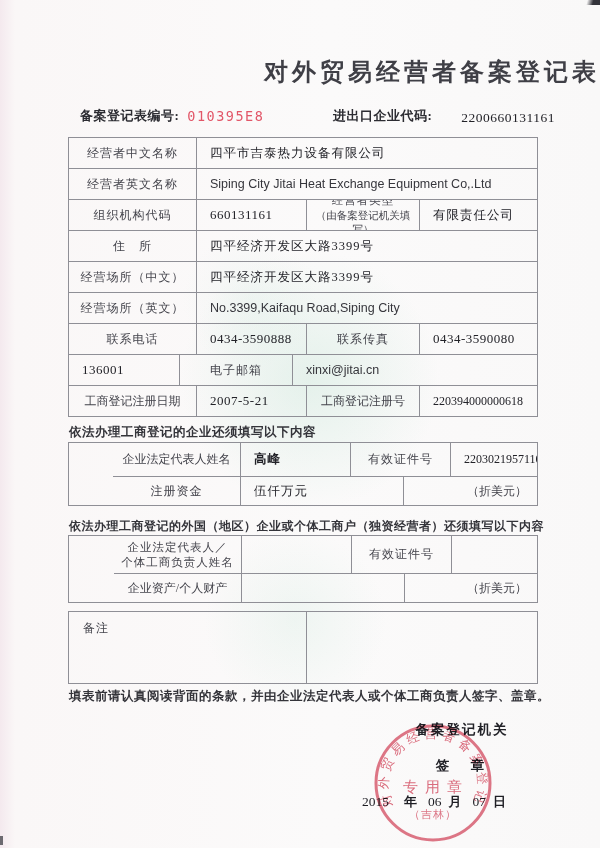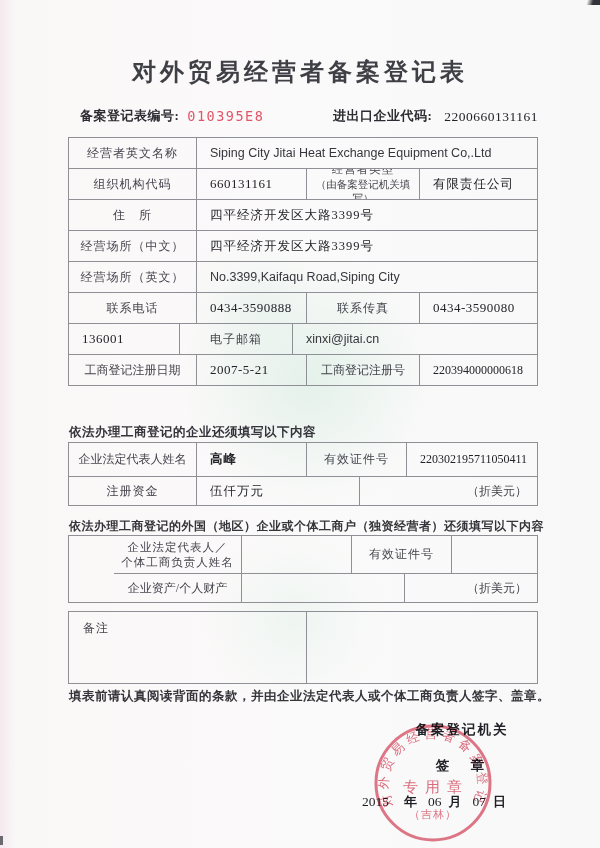--- a/index.html
+++ b/index.html
@@ -25,28 +25,28 @@
   .val.num{font-family:"Liberation Serif",serif; letter-spacing:.5px; font-size:13px;}
   .val.num-sm{font-family:"Liberation Serif",serif; letter-spacing:0; font-size:12px;}
   .note{justify-content:flex-end; padding-right:10px; color:#44444c; font-size:12px;}
   .w1{flex:0 0 127px;} .w2{flex:0 0 110px;} .w3{flex:0 0 113px;} .wmid{flex:0 0 163px;}
   .w3b{flex:0 0 100px;} .grow{flex:1 1 auto;}
   .h30{height:30px;} .h33{height:33px;} .h28{height:28px;} .h37{height:37px;}
   .two-line{line-height:1.25; font-size:11.5px;}
   .two-line .sub{font-size:10.5px; letter-spacing:0;}
   
   .title{
-    position:absolute; top:56px; left:0; width:600px; text-align:center;
+    position:absolute; top:56px; left:0; width:600px; text-align:right;
     font-family:"Liberation Sans",sans-serif; font-weight:700; font-size:24px;
     letter-spacing:4px; color:#3f3f46;
   }
   .meta-left{position:absolute; left:80px; top:107px; display:flex; align-items:center;}
   .meta-label{font-weight:700; font-size:13px; color:#2c2c32; letter-spacing:.5px;}
   .form-no{margin-left:8px; font-family:"DejaVu Sans Mono",monospace; font-size:13.5px; letter-spacing:1.5px; color:#e25668;}
-  .meta-right{position:absolute; left:333px; top:107px; display:flex; align-items:flex-start;}
+  .meta-right{position:absolute; left:333px; top:107px; display:flex; align-items:center;gap:17px;}
   .ent-code{margin-left:12px; font-family:"Liberation Serif",serif; font-size:13.5px; letter-spacing:.5px; color:#222228; position:relative; top:2px;}
   
   .section-title{position:absolute; left:69px; font-weight:600; font-size:12.5px; color:#34343a; letter-spacing:.5px; white-space:nowrap;}
   .footer-note{position:absolute; left:69px; top:688px; font-weight:600; font-size:12.5px; color:#34343a; letter-spacing:.5px;}
   
   .remark-cell{align-items:flex-start; justify-content:flex-start; padding:8px 0 0 14px;}
   
   .authority{position:absolute; left:396px; top:721px; width:132px; text-align:center;
     font-weight:700; font-size:13.5px; letter-spacing:2px; color:#222228;}
   .sign-seal{position:absolute; left:396px; top:757px; width:132px; text-align:center;
@@ -78,20 +78,24 @@
     <span class="meta-label">备案登记表编号:</span>
     <span class="form-no">010395E8</span>
   </div>
   <div class="meta-right">
     <span class="meta-label">进出口企业代码:</span>
     <span class="ent-code">2200660131161</span>
   </div>
 
   <div class="tbl" style="top:137px;">
     <div class="tr h30">
+      <div class="td lbl w1">经营者中文名称</div>
+      <div class="td val grow">四平市吉泰热力设备有限公司</div>
+    </div>
+    <div class="tr h30">
       <div class="td lbl w1">经营者英文名称</div>
       <div class="td val latin grow">Siping City Jitai Heat Exchange Equipment Co,.Ltd</div>
     </div>
     <div class="tr h30">
       <div class="td lbl w1">组织机构代码</div>
       <div class="td val num w2">660131161</div>
       <div class="td lbl two-line w3">
         <div>
           <span>经营者类型</span><br>
           <span class="sub">（由备案登记机关填写）</span>
@@ -125,21 +129,21 @@
     <div class="tr h30">
       <div class="td lbl tight w1">工商登记注册日期</div>
       <div class="td val num w2">2007-5-21</div>
       <div class="td lbl tight w3">工商登记注册号</div>
       <div class="td val num-sm grow">220394000000618</div>
     </div>
   </div>
 
   <div class="section-title" style="top:424px;">依法办理工商登记的企业还须填写以下内容</div>
 
-  <div class="tbl" style="top:442px;">
+  <div class="tbl" style="top:442px;padding-left:44px;">
     <div class="tr h33">
       <div class="td lbl tight w1">企业法定代表人姓名</div>
       <div class="td val w2" style="font-weight:700;">高峰</div>
       <div class="td lbl w3b">有效证件号</div>
       <div class="td val num-sm grow">220302195711050411</div>
     </div>
     <div class="tr h28">
       <div class="td lbl w1">注册资金</div>
       <div class="td val wmid">伍仟万元</div>
       <div class="td note grow">（折美元）</div>

